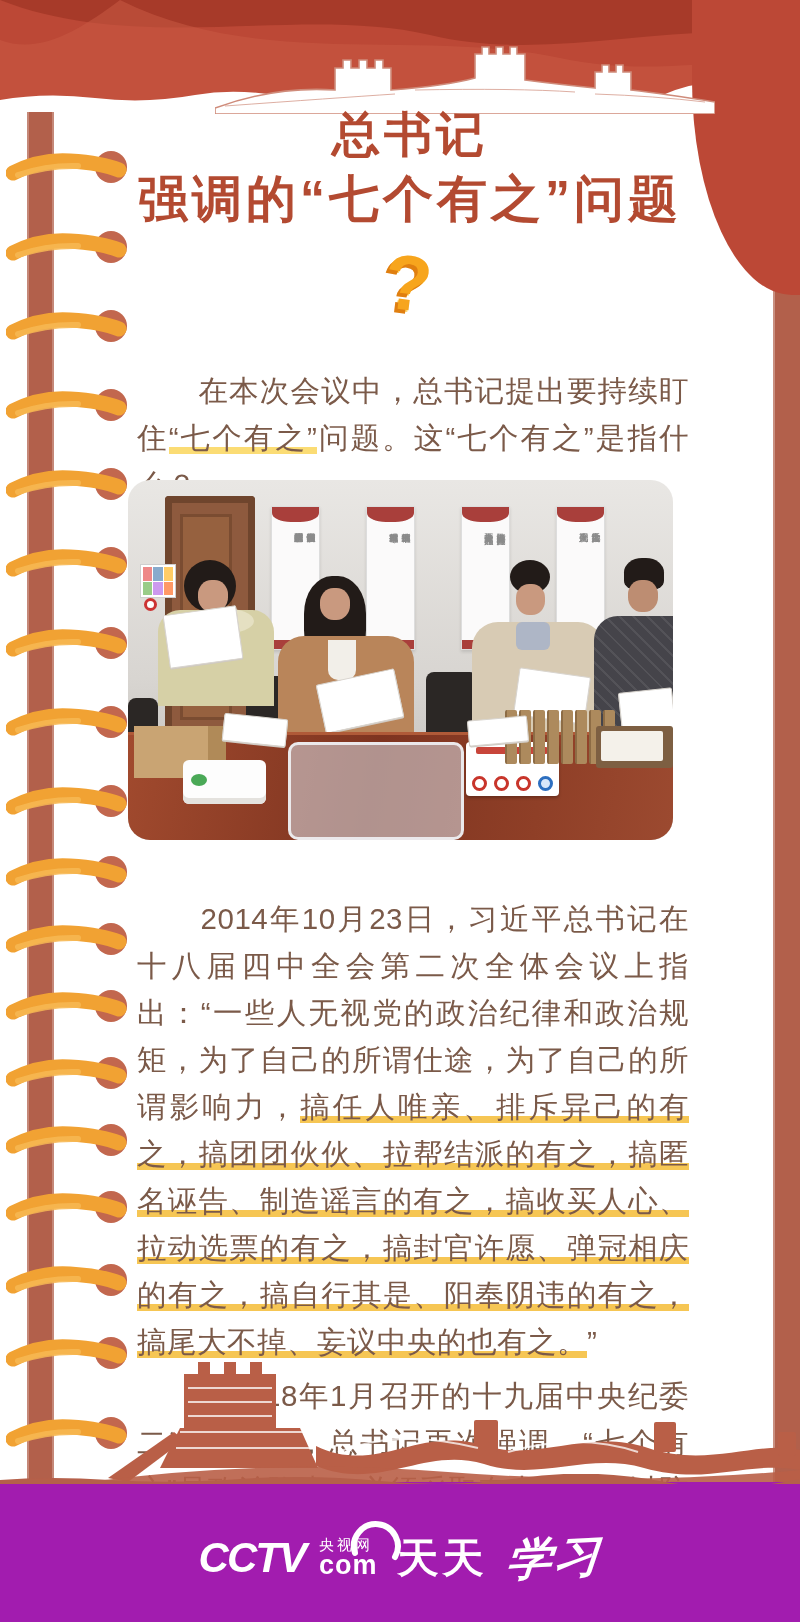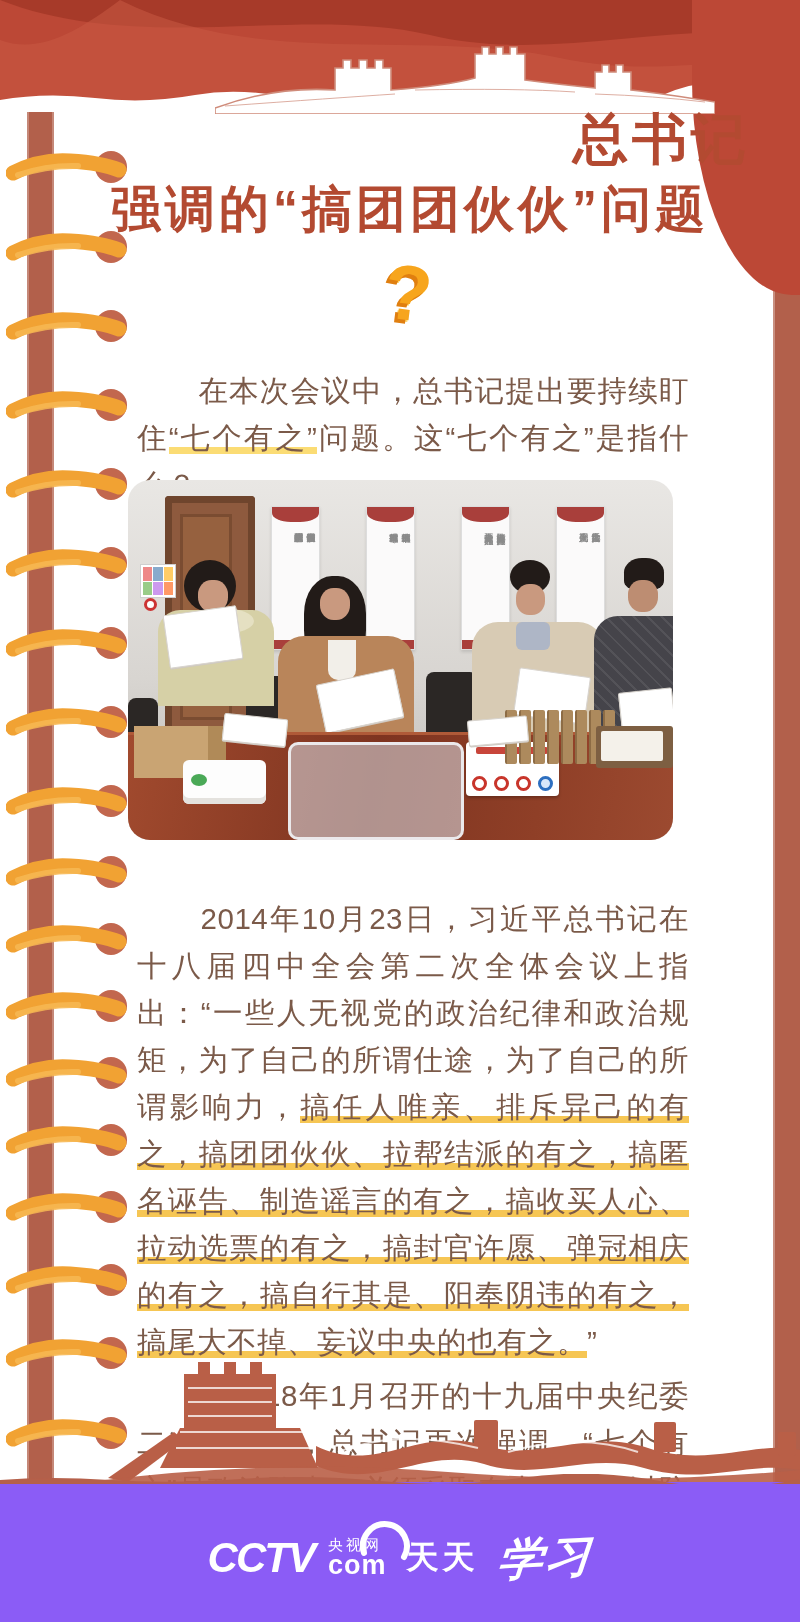--- a/index.html
+++ b/index.html
@@ -16,21 +16,21 @@
   
   .header{position:absolute;left:0;top:0;width:800px;height:112px;background:#bc4836;}
   .header svg{position:absolute;left:0;top:0;}
   .corner-blob{position:absolute;right:0;top:0;width:108px;height:295px;background:#bc4836;
                border-bottom-left-radius:100px 215px;}
   .wall-sketch{position:absolute;left:215px;top:28px;}
 
   
   .title-block{position:absolute;left:70px;top:103px;width:680px;text-align:center;color:#b34a31;}
   .title-line{font-weight:900;letter-spacing:4px;line-height:1.32;}
-  .t1{font-size:55px;text-align:right;}
+  .t1{font-size:48px;}
   .t2{font-size:50px;}
   .t3{font-size:55px;display:flex;align-items:center;justify-content:center;gap:6px;}
   .qmark{display:inline-block;font-size:78px;font-weight:900;color:#f7a51d;
          transform:rotate(7deg);text-shadow:-3px 4px 0 #e07f10, -1px 2px 0 #ffd76a;}
 
   
   .bodytext{position:absolute;left:130px;width:566px;color:#7b5a49;font-size:29.5px;
             line-height:47px;text-align:justify;letter-spacing:.5px;}
   .intro{top:360px;}
   .paras{top:888px;}
@@ -79,31 +79,31 @@
   .sign::before{content:"";position:absolute;left:10px;top:5px;width:72px;height:7px;background:#c8453a;border-radius:2px;}
   .sign i{width:15px;height:15px;border-radius:50%;border:3px solid #c8352b;box-sizing:border-box;background:#fff;}
   .sign i.blue{border-color:#2d6fc0;background:#d9e7fa;}
   .folders{left:377px;top:230px;display:flex;gap:2px;}
   .folders i{width:10px;height:54px;background:#ad8a5d;border-left:2px solid #8d6c45;border-radius:2px;}
   .book{left:468px;top:246px;width:77px;height:42px;background:#7d5f42;border-radius:3px;}
   .book i{position:absolute;left:5px;top:5px;width:62px;height:30px;background:#f4f1ea;border-radius:2px;}
 
   
   .gw-bottom{position:absolute;left:88px;top:1328px;}
-  .footer{position:absolute;left:0;top:1482px;width:800px;height:140px;background:#8b5cf6;}
+  .footer{position:absolute;left:0;top:1482px;width:800px;height:140px;background:#a21caf;}
   .footer-edge{position:absolute;left:0;top:-8px;width:800px;height:10px;}
   .logo-row{position:absolute;left:0;top:46px;width:800px;display:flex;justify-content:center;
             align-items:center;gap:20px;color:#ffffff;}
   .cctv-wrap{position:relative;display:flex;align-items:flex-end;}
   .cctv-txt{font-size:42px;font-weight:900;font-style:italic;letter-spacing:-2px;line-height:1;}
   .swoosh{position:absolute;right:-30px;top:-20px;}
   .cctv-col{display:flex;flex-direction:column;line-height:1;margin-left:14px;}
   .ysw{font-size:15px;letter-spacing:3px;}
   .com{font-size:27px;font-weight:700;letter-spacing:1px;}
-  .tt{font-family:Liberation Sans, sans-serif;font-size:32px;font-weight:700;letter-spacing:4px;}
+  .tt{font-family:Liberation Sans, sans-serif;font-size:41px;font-weight:700;letter-spacing:4px;}
   .xx{font-family:"Liberation Serif","DejaVu Serif",serif;font-size:45px;font-weight:700;
       font-style:italic;transform:skewX(-8deg) rotate(-3deg);letter-spacing:2px;}
 </style>
 </head>
 <body>
 
 <div class="page">
 
   <div class="spine"></div>
   <div class="right-band"></div>
@@ -208,21 +208,21 @@
     </svg>
   </div>
   <div class="corner-blob"></div>
   <svg class="wall-sketch" width="500" height="86" viewBox="0 0 500 86">
     <path d="M0,80 Q60,58 120,62 L120,40 l8,0 0,-8 8,0 0,8 8,0 0,-8 8,0 0,8 8,0 0,-8 8,0 0,8 8,0 0,22 Q230,58 260,50 L260,26 l7,0 0,-7 7,0 0,7 7,0 0,-7 7,0 0,7 7,0 0,-7 7,0 0,7 8,0 0,26 Q340,56 380,60 L380,44 l7,0 0,-7 7,0 0,7 7,0 0,-7 7,0 0,7 8,0 0,18 Q450,66 500,74 L500,86 L0,86 Z" fill="#ffffff" stroke="#cf8b7a" stroke-width="1.6"></path>
     <path d="M10,78 Q120,70 180,66 M200,62 Q300,60 360,64 M380,66 Q440,68 490,74" stroke="#cf8b7a" stroke-width="1" fill="none" opacity="0.7"></path>
   </svg>
 
   <div class="title-block">
     <div class="title-line t1">总书记</div>
-    <div class="title-line t2">强调的“搞团团伙伙”问题</div>
+    <div class="title-line t2">强调的“七个有之”问题</div>
     <div class="title-line t3">
       <span class="qmark">?</span>
     </div>
   </div>
 
   <div class="bodytext intro">
     <p><span>　　在本次会议中，总书记提出要持续盯住</span><span class="hl-light">“七个有之”</span><span>问题。这“七个有之”是指什么？</span></p>
   </div>
 
   <div class="photo">

